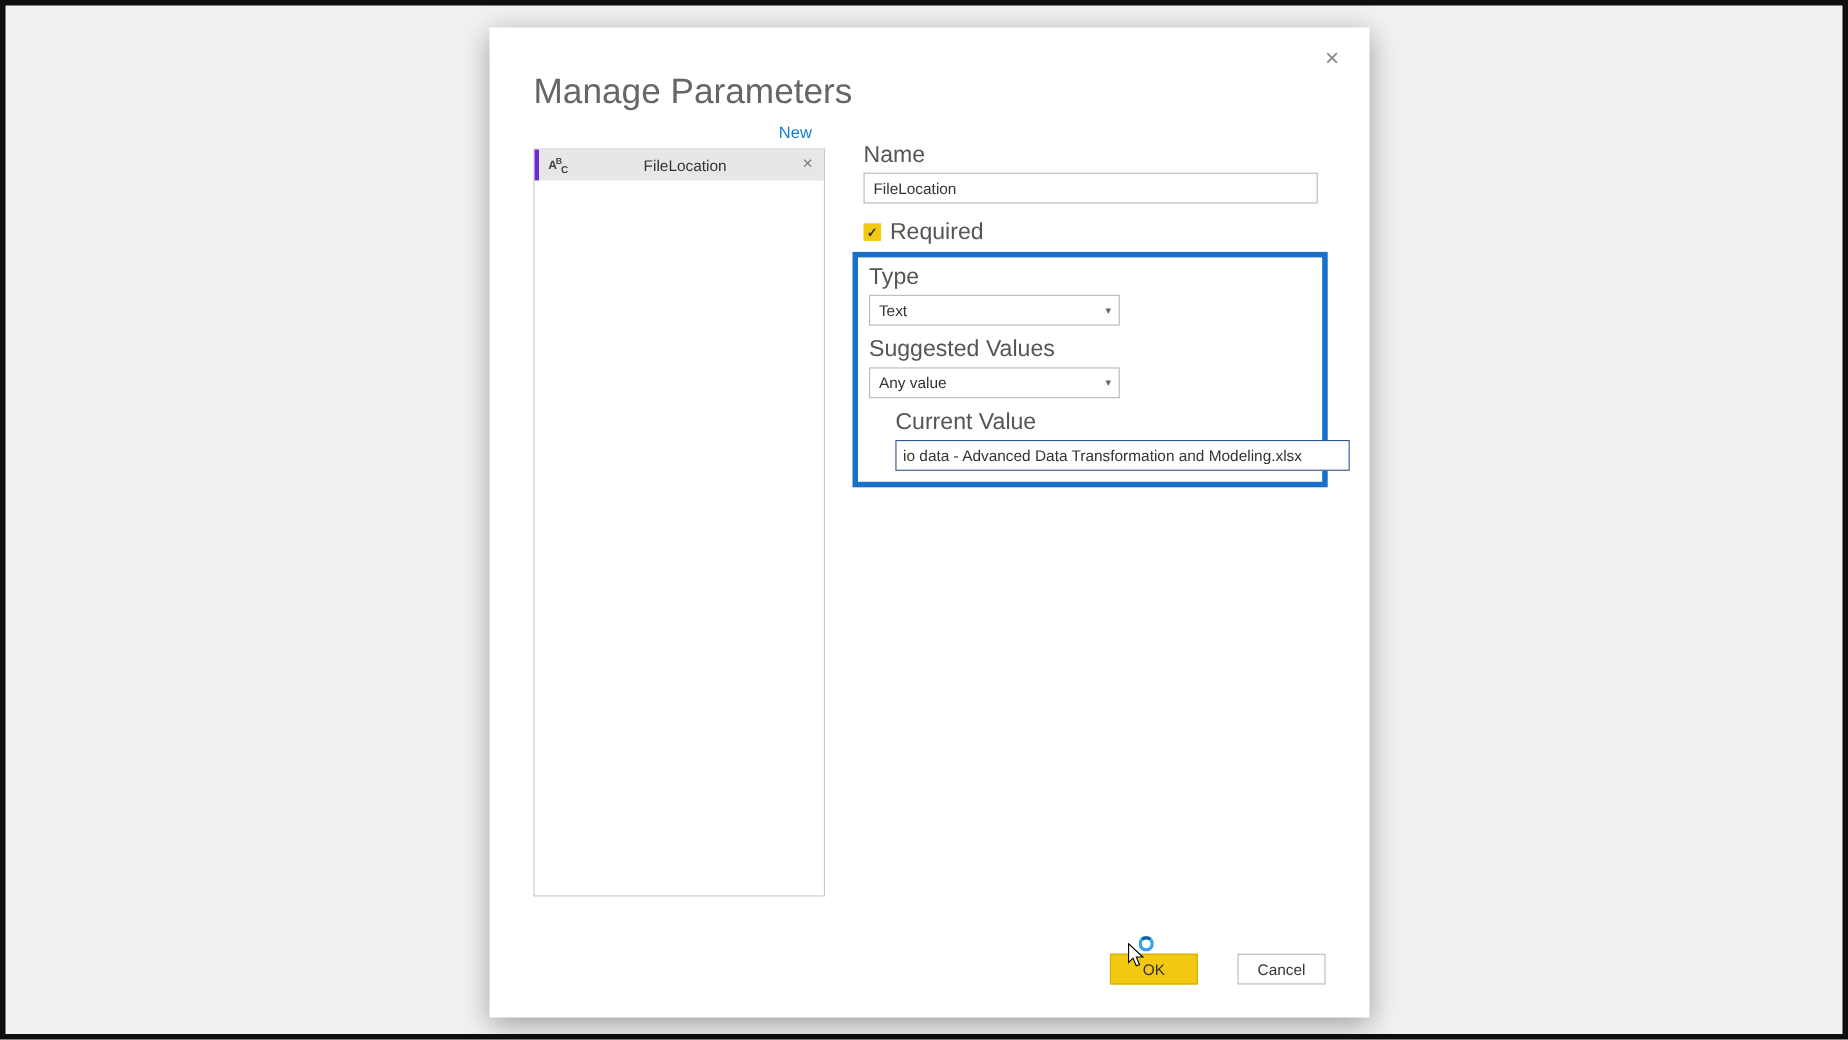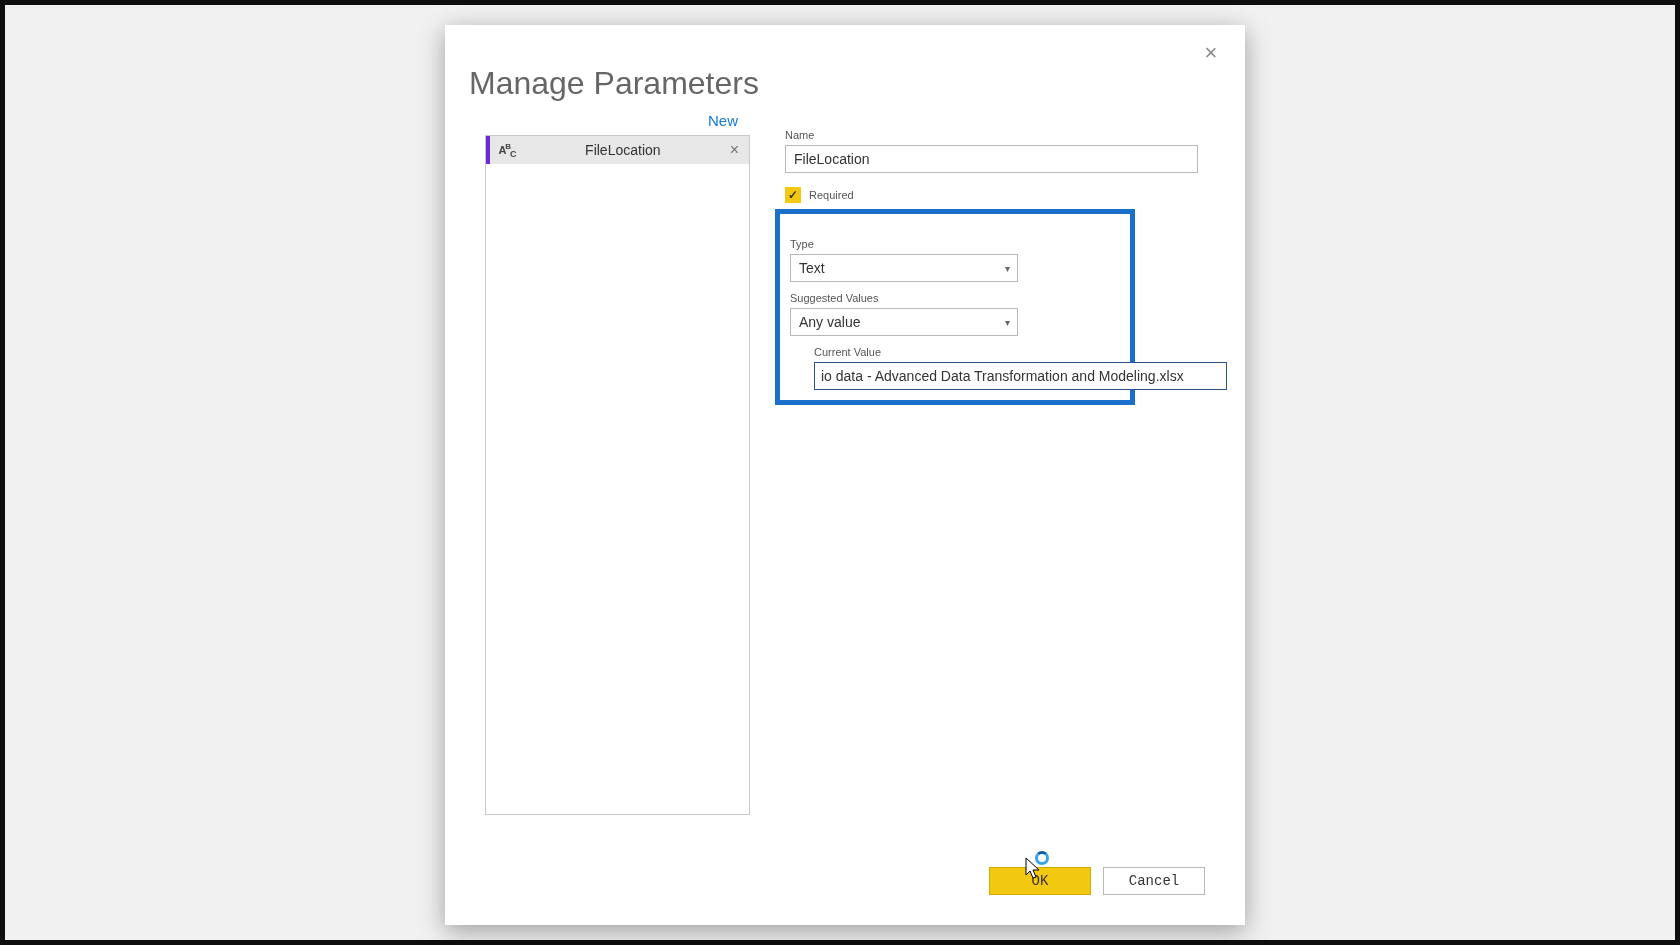--- a/index.html
+++ b/index.html
@@ -40,21 +40,21 @@
     font-size: 22px;
     line-height: 32px;
     text-align: center;
     color: #888;
     cursor: pointer;
     font-family: Arial, sans-serif;
   }
 
   .dialog-title {
     position: absolute;
-    left: 24px;
+    left: 40px;
     top: 40px;
     font-size: 32px;
     font-weight: 300;
     color: #666;
   }
 
   
   .left-panel {
     position: absolute;
     left: 40px;
@@ -107,21 +107,21 @@
 
   
   .right-panel {
     position: absolute;
     left: 340px;
     top: 104px;
     width: 425px;
   }
 
   .field-label {
-    font-size: 11px;
+    font-size: 21px;
     color: #555;
     margin-bottom: 4px;
     display: block;
   }
 
   .text-input {
     width: 413px;
     height: 28px;
     border: 1px solid #b8b8b8;
     padding: 0 8px;
@@ -161,23 +161,23 @@
     font-size: 12px;
     color: #333;
     font-weight: bold;
     cursor: pointer;
     line-height: 1;
   }
 
   
   .highlight-box {
     border: 5px solid #1a6fc9;
-    padding: 24px 10px 10px 10px;
+    padding: 6px 10px 10px 10px;
     margin-top: 6px;
-    width: 360px;
+    width: 432px;
     margin-left: -10px;
   }
 
   .select-wrap {
     position: relative;
     width: 228px;
     height: 28px;
   }
   .select-wrap .select-display {
     width: 100%;
@@ -216,32 +216,33 @@
 
   
   .footer {
     position: absolute;
     bottom: 30px;
     right: 40px;
     display: flex;
     gap: 12px;
   }
   .btn {
-    width: 102px;
+    width: 80px;
     height: 28px;
     font-size: 14px;
     border: 1px solid #b8b8b8;
     background: #fff;
     cursor: pointer;
-    font-family: Liberation Mono, monospace;
+    font-family: Liberation Sans, sans-serif;
     color: #333;
     position: relative;
     display: flex;
     align-items: center;
     justify-content: center;
+    margin-left: 24px;
   }
   .btn-primary {
     background: #f2c811;
     border-color: #d4ab00;
   }
 
   .cursor {
     position: absolute;
     left: 1020px;
     top: 852px;

